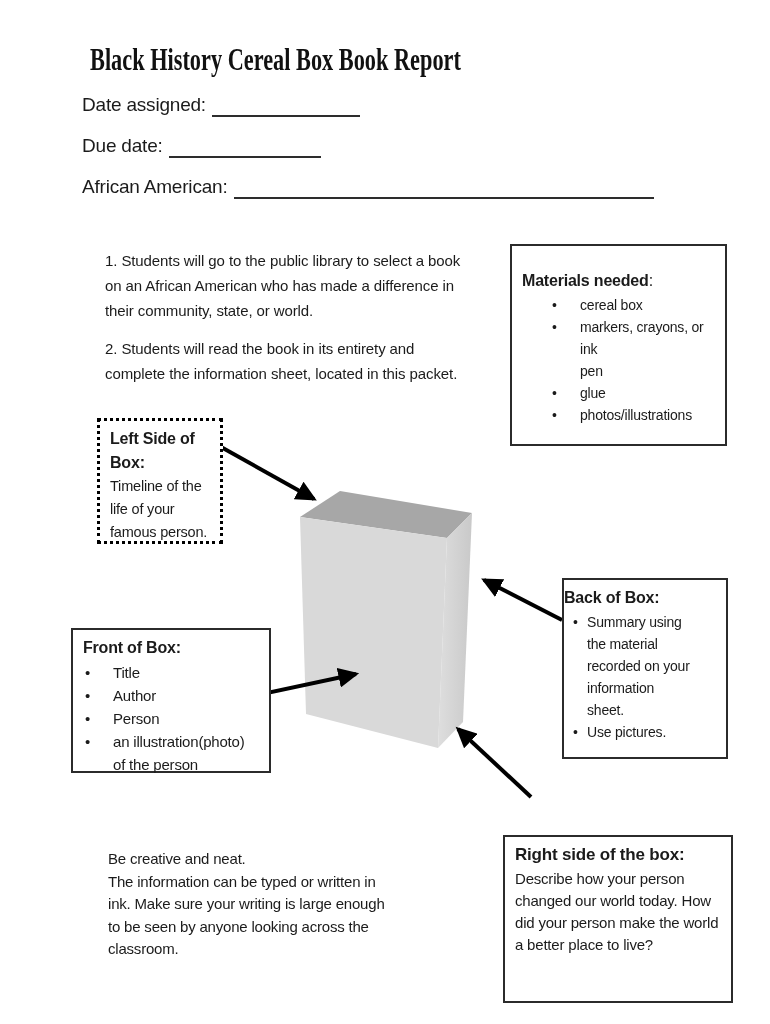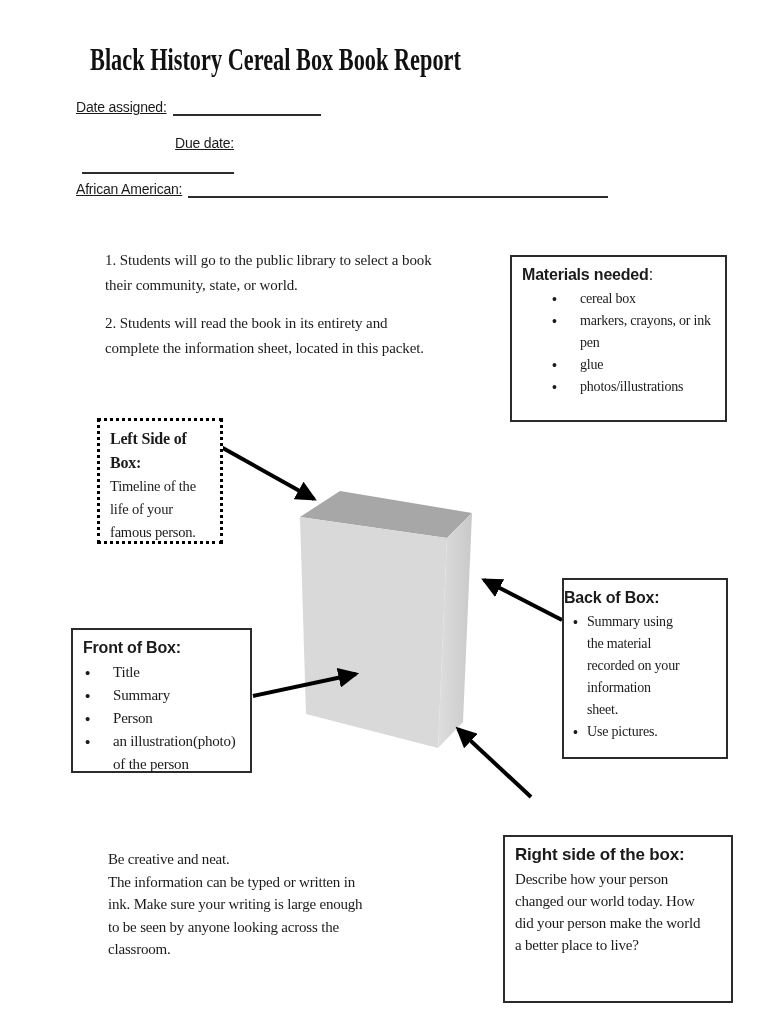--- a/index.html
+++ b/index.html
@@ -13,59 +13,59 @@
   }
   
   .doc-title{
     position:absolute;left:90px;top:42px;
     font-family:"Liberation Serif", serif;
     font-weight:bold;font-size:31px;white-space:nowrap;
     transform:scaleX(0.72);transform-origin:left center;
     letter-spacing:0px;color:#111;
   }
   
-  .field{position:absolute;left:76px;display:flex;align-items:flex-end;font-size:14px;letter-spacing:-0.2px;text-decoration:underline;}
+  .field{position:absolute;left:82px;display:flex;align-items:flex-end;font-size:19px;letter-spacing:-0.2px;}
   .field .flabel{white-space:nowrap;padding-bottom:1px;}
   .field .uline{display:inline-block;border-bottom:2px solid #2d2d2d;height:20px;margin-left:6px;}
   .f1{top:94px;} .f1 .uline{width:148px;}
-  .f2{top:135px;flex-direction:column;} .f2 .uline{width:152px;}
+  .f2{top:135px;} .f2 .uline{width:152px;}
   .f3{top:176px;} .f3 .uline{width:420px;}
   
   .instructions{position:absolute;left:105px;top:248px;width:420px;font-size:15px;line-height:25px;letter-spacing:-0.1px;}
   .instructions .para2{margin-top:13px;}
   
   .tbox{position:absolute;background:#fff;border:2px solid #2b2b2b;box-sizing:border-box;}
   .tbox .btitle{font-weight:bold;font-size:16px;line-height:26px;letter-spacing:-0.2px;}
   .brow{display:flex;align-items:flex-start;}
   .bul{flex:0 0 auto;text-align:left;}
   .btxt{flex:1 1 auto;}
   
-  .materials{left:510px;top:255px;width:217px;height:167px;padding:5px 6px 4px 10px;font-size:14px;line-height:22px;letter-spacing:-0.2px;}
+  .materials{left:510px;top:244px;width:217px;height:202px;padding:22px 6px 4px 10px;font-size:14px;line-height:22px;letter-spacing:-0.2px;}
   .materials .brow{margin-left:30px;}
   .materials .bul{width:28px;}
   
   .leftbox{position:absolute;left:97px;top:418px;width:126px;height:126px;box-sizing:border-box;border:3px dotted #000;background:#fff;padding:6px 4px 4px 10px;}
   .leftbox .btitle{font-weight:bold;font-size:16px;line-height:24px;letter-spacing:-0.2px;}
   .leftbox .lbody{font-size:14.5px;line-height:23px;letter-spacing:-0.2px;}
   
-  .frontbox{left:71px;top:628px;width:181px;height:145px;padding:5px 4px 4px 10px;font-size:15px;line-height:23px;letter-spacing:-0.2px;}
+  .frontbox{left:71px;top:628px;width:200px;height:145px;padding:5px 4px 4px 10px;font-size:15px;line-height:23px;letter-spacing:-0.2px;}
   .frontbox .brow{margin-left:2px;}
   .frontbox .bul{width:28px;}
   
   .backbox{left:562px;top:578px;width:166px;height:181px;padding:5px 3px 4px 0;font-size:14px;line-height:22px;letter-spacing:-0.2px;}
   .backbox .brow{margin-left:9px;}
   .backbox .bul{width:14px;}
   
   .rightbox{left:503px;top:835px;width:230px;height:168px;padding:5px 6px 4px 10px;font-size:15px;line-height:22px;letter-spacing:-0.2px;}
   .rightbox .btitle{font-size:17px;}
   
   .footer-note{position:absolute;left:108px;top:848px;width:320px;font-size:15px;line-height:22.5px;letter-spacing:-0.2px;}
   
   .overlay{position:absolute;left:0;top:0;pointer-events:none;}
-  .line-div{display:block;font-family:Liberation Serif, serif;}
+  .line-div{display:block;}
 </style>
 </head>
 <body>
 
 <div class="page">
 
   <svg class="overlay" width="770" height="1024" viewBox="0 0 770 1024">
     <defs>
       <linearGradient id="rightFace" x1="0" y1="0" x2="1" y2="0">
         <stop offset="0" stop-color="#dedede"></stop>
@@ -97,20 +97,21 @@
     <span class="uline"></span>
   </div>
   <div class="field f3">
     <span class="flabel">African American:</span>
     <span class="uline"></span>
   </div>
 
   <div class="instructions">
     <div class="para1">
       <span class="line-div">1.  Students will go to the public library to select a book</span>
+      <span class="line-div">on an African American who has made a difference in</span>
       <span class="line-div">their community, state, or world.</span>
     </div>
     <div class="para2">
       <span class="line-div">2. Students will read the book in its entirety and</span>
       <span class="line-div">complete the information sheet, located in this packet.</span>
     </div>
   </div>
 
   <div class="tbox materials">
     <div class="btitle"><span>Materials needed</span><span style="font-weight:normal">:</span></div>
@@ -157,21 +158,21 @@
     <div class="btitle">Front of Box:</div>
     <div class="brow">
       <span class="bul">•</span>
       <span class="btxt">
         <span class="line-div">Title</span>
       </span>
     </div>
     <div class="brow">
       <span class="bul">•</span>
       <span class="btxt">
-        <span class="line-div">Summary</span>
+        <span class="line-div">Author</span>
       </span>
     </div>
     <div class="brow">
       <span class="bul">•</span>
       <span class="btxt">
         <span class="line-div">Person</span>
       </span>
     </div>
     <div class="brow">
       <span class="bul">•</span>

